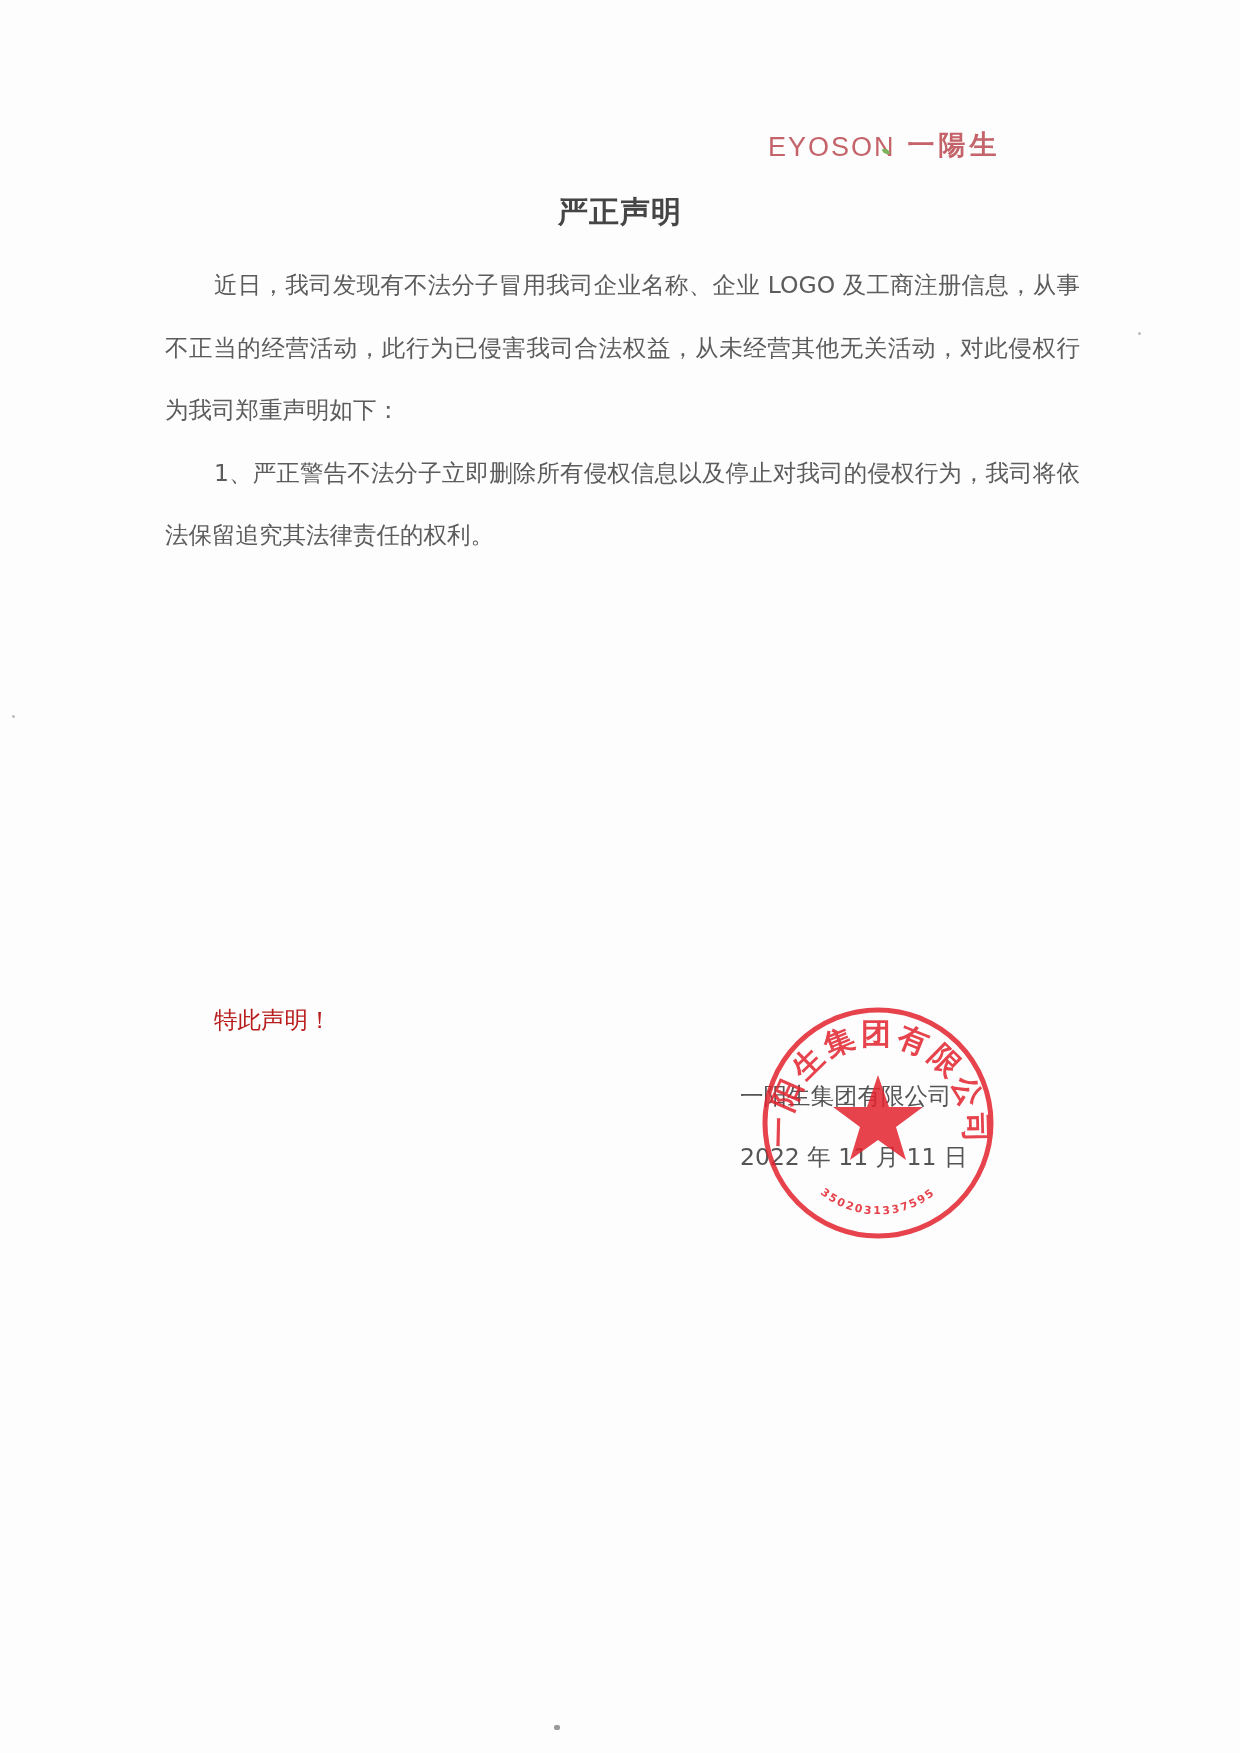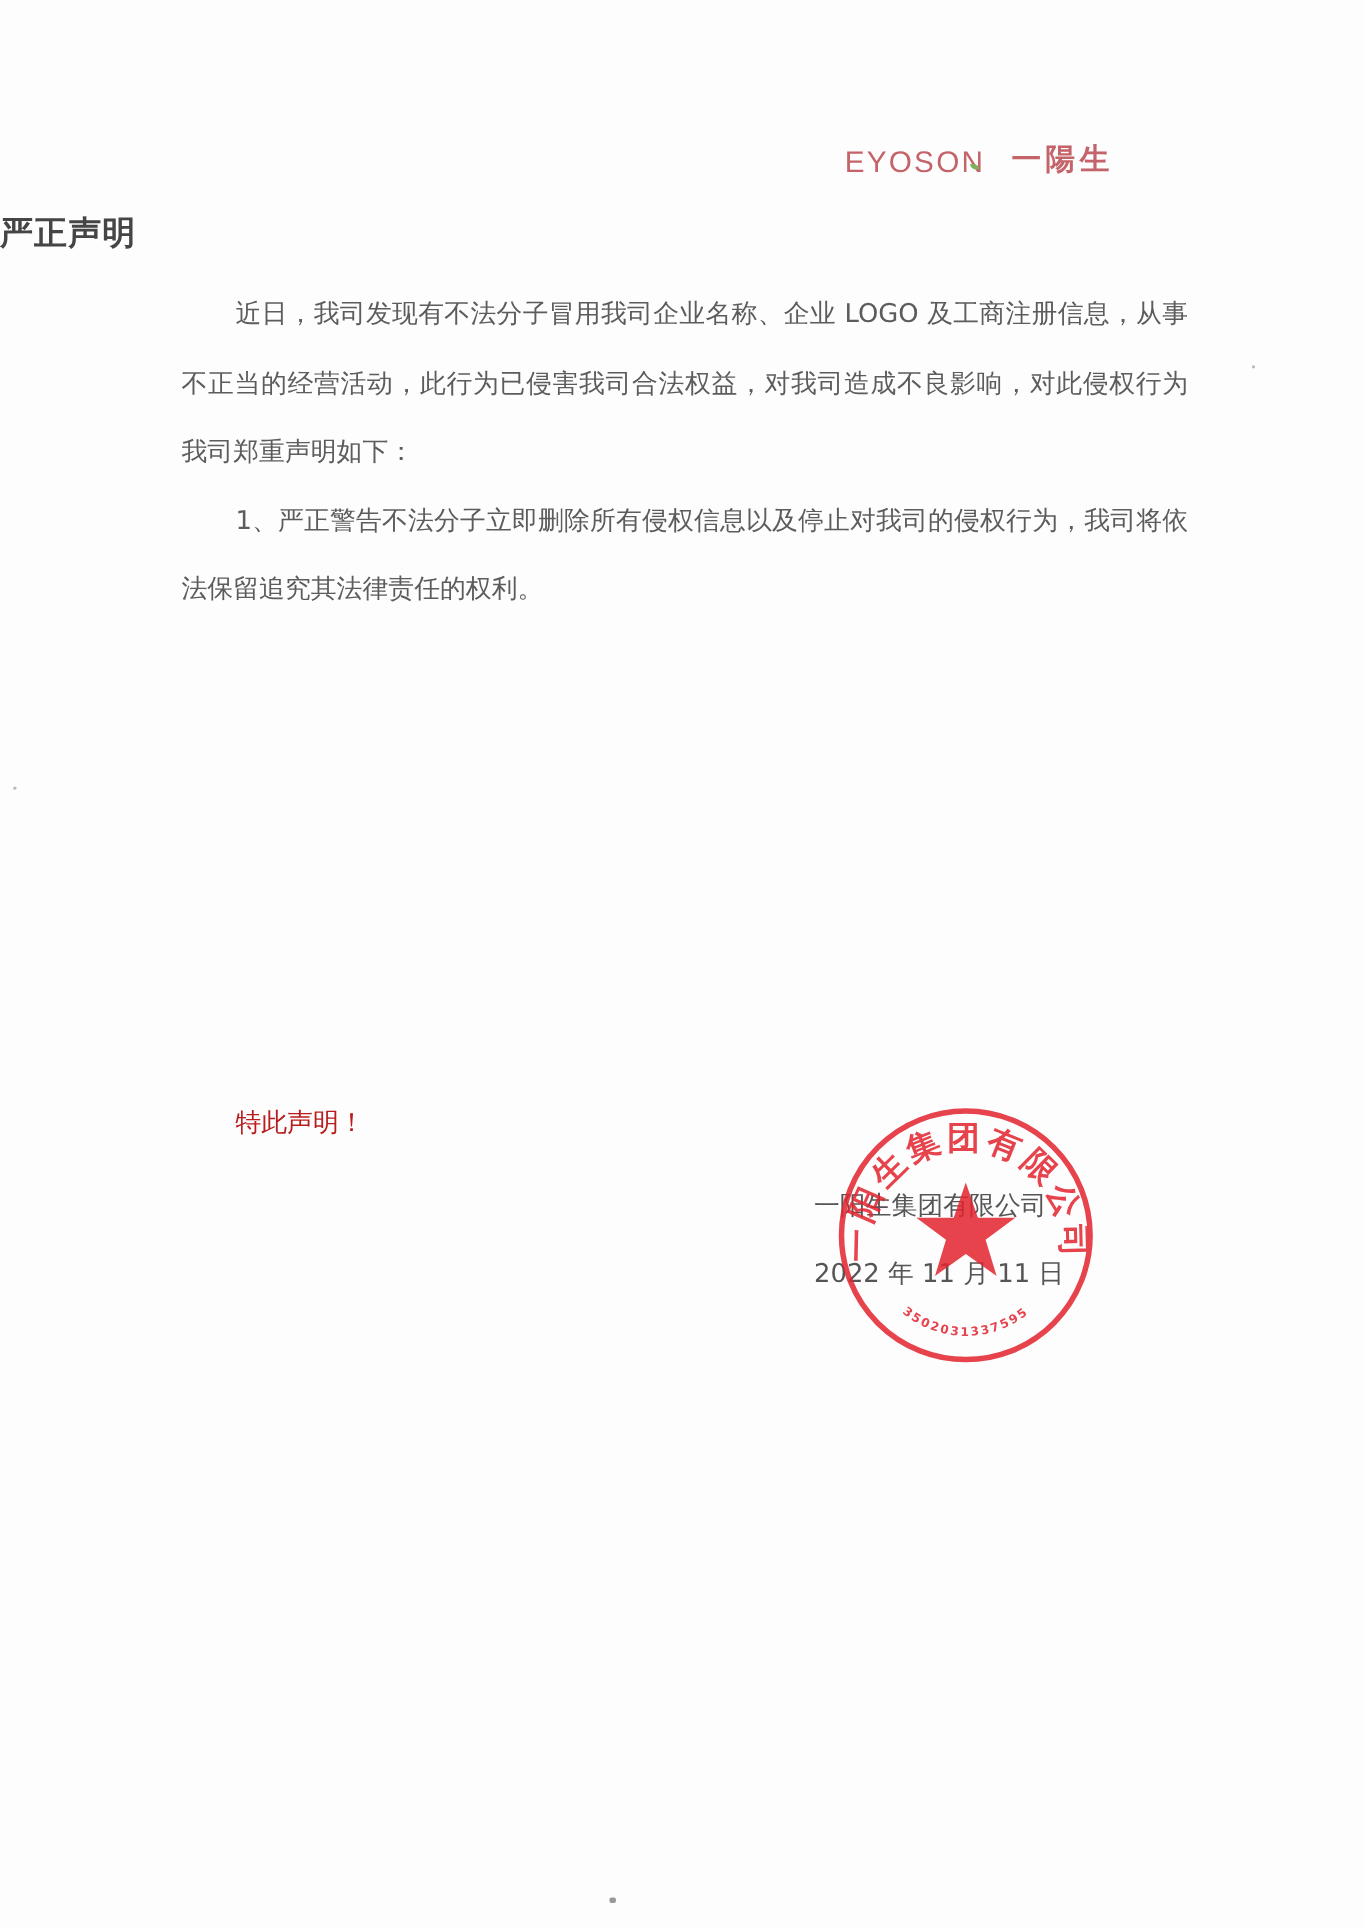--- a/index.html
+++ b/index.html
@@ -3,43 +3,43 @@
 <meta charset="utf-8">
 <style>
   html, body { margin: 0; padding: 0; }
   body {
     width: 1240px; height: 1753px; background: #fdfdfd; position: relative; overflow: hidden;
     font-family: "DejaVu Sans", "Liberation Sans", sans-serif; color: #5a5a5a;
   }
   .logo { position: absolute; left: 768px; top: 127px; height: 36px; display: flex; align-items: flex-end; }
   .logo-latin { font-family: "Liberation Sans", sans-serif; font-size: 27px; letter-spacing: 2px; color: #c4646a; font-weight: normal; }
   .logo-leaf { display: inline-block; width: 8px; height: 5px; background: #7bb35a; border-radius: 0 6px 0 6px; position: relative; top: -9px; left: -14px; }
-  .logo-cn { font-size: 27px; color: #c4646a; margin-left: 16px; letter-spacing: 4px; font-weight: bold; }
-  .title { position: absolute; left: 0; width: 1240px; top: 192px; font-size: 30px; font-weight: bold; color: #454545; letter-spacing: 1px; }
+  .logo-cn { font-size: 27px; color: #c4646a; margin-left: 4px; letter-spacing: 4px; font-weight: bold; }
+  .title { position: absolute; left: 0; width: 1240px; top: 192px; text-align: center; font-size: 30px; font-weight: bold; color: #454545; letter-spacing: 1px; }
   .body-text { position: absolute; left: 165px; width: 915px; top: 254px; font-size: 23.5px; line-height: 62.5px; color: #5c5c5c; text-align: justify; }
   .body-text p { margin: 0; text-indent: 49px; }
   .closing { position: absolute; left: 214px; top: 1004px; font-size: 23.5px; color: #b91c1c; }
   .sign-company { position: absolute; left: 740px; top: 1080px; font-size: 23.5px; color: #555; z-index: 2; }
   .sign-date { position: absolute; left: 740px; top: 1141px; font-size: 23.5px; color: #555; z-index: 2; }
   .seal { position: absolute; left: 758px; top: 1003px; width: 240px; height: 240px; z-index: 3; opacity: 0.85; }
   .speck { position: absolute; width: 4px; height: 4px; border-radius: 2px; background: #999; }
 </style>
 </head>
 <body>
 
 <div class="logo">
   <span class="logo-latin">EYOSON</span>
   <span class="logo-leaf"></span>
   <span class="logo-cn">一陽生</span>
 </div>
 
 <div class="title">严正声明</div>
 
 <div class="body-text">
-  <p>近日，我司发现有不法分子冒用我司企业名称、企业 LOGO 及工商注册信息，从事不正当的经营活动，此行为已侵害我司合法权益，对我司造成不良影响，对此侵权行为我司郑重声明如下：</p>
+  <p>近日，我司发现有不法分子冒用我司企业名称、企业 LOGO 及工商注册信息，从事不正当的经营活动，此行为已侵害我司合法权益，从未经营其他无关活动，对此侵权行为我司郑重声明如下：</p>
   <p>1、严正警告不法分子立即删除所有侵权信息以及停止对我司的侵权行为，我司将依法保留追究其法律责任的权利。</p>
 </div>
 
 <div class="closing">特此声明！</div>
 
 <div class="sign-company">一阳生集团有限公司</div>
 <div class="sign-date">2022 年 11 月 11 日</div>
 
 <svg class="seal" viewBox="0 0 240 240" xmlns="http://www.w3.org/2000/svg">
   <defs>

